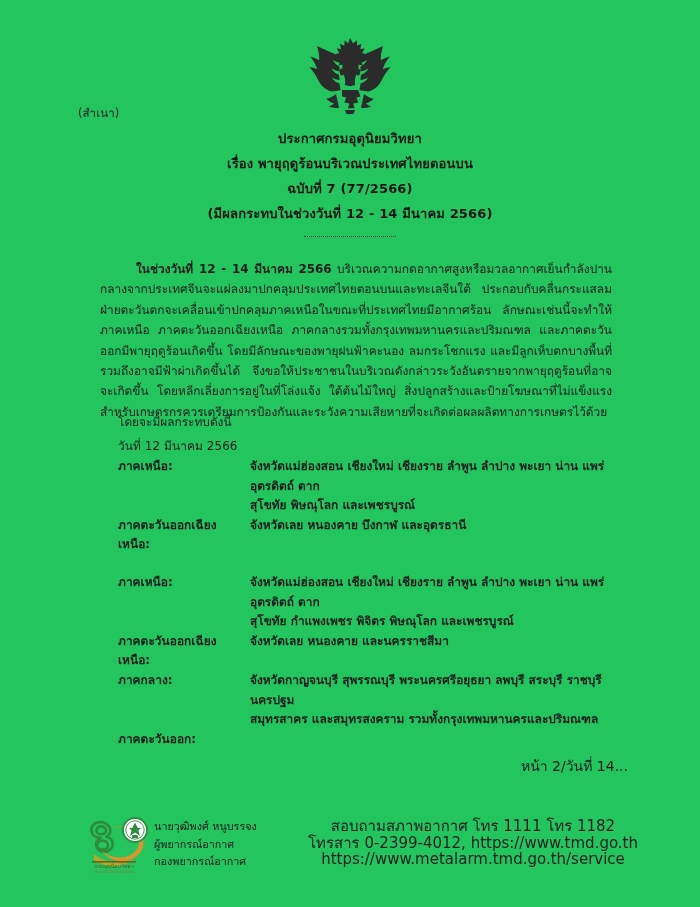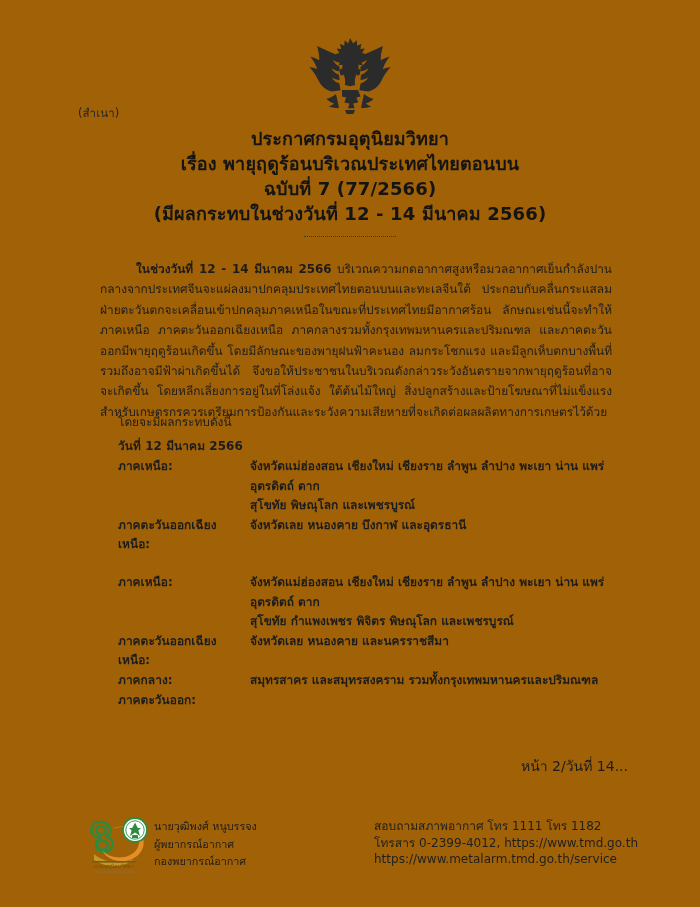--- a/index.html
+++ b/index.html
@@ -13,21 +13,21 @@
     height: 907px;
     position: relative;
     font-family: "DejaVu Sans", "Liberation Sans", sans-serif;
     color: #1b1b1b;
     overflow: hidden;
   }
 
   .page {
     position: absolute;
     inset: 0;
-    background: #a16207;
+    background: #22c55e;
   }
 
   
   .emblem-wrap {
     position: absolute;
     top: 32px;
     left: 0;
     right: 0;
     display: flex;
     justify-content: center;
@@ -50,21 +50,21 @@
 
   
   .title-block {
     position: absolute;
     left: 0;
     right: 0;
     top: 126px;
     text-align: center;
   }
   .title-line {
-    font-size: 18px;
+    font-size: 13px;
     font-weight: bold;
     line-height: 25px;
     color: #141414;
     letter-spacing: .15px;
   }
   .divider {
     margin: 10px auto 0;
     width: 92px;
     border-top: 1.4px dotted #3a3a3a;
     height: 0;
@@ -103,21 +103,21 @@
   .effects-intro {
     line-height: 21px;
   }
   .day-group {
     margin-top: 2px;
   }
   .day-group.spaced {
     margin-top: 18px;
   }
   .day-heading {
-    font-weight: bold;
+    font-weight: normal;
     line-height: 22px;
     letter-spacing: .1px;
   }
   .region-row {
     display: flex;
     align-items: flex-start;
     line-height: 19.6px;
   }
   .region-label {
     flex: 0 0 132px;
@@ -169,22 +169,22 @@
   .signer {
     font-size: 10.8px;
     line-height: 17.5px;
     color: #1c1c1c;
     padding-top: 4px;
   }
   .footer-right {
     position: absolute;
     right: 62px;
     top: 6px;
-    text-align: left;
-    font-size: 12px;
+    text-align: center;
+    font-size: 15px;
     line-height: 16.5px;
     color: #1f1f1f;
   }
   .footer-right div { white-space: nowrap; }
 </style>
 </head>
 <body>
 
 <div class="page">
 
@@ -261,20 +261,21 @@
       <div class="region-row">
         <div class="region-label">ภาคตะวันออกเฉียงเหนือ:</div>
         <div class="region-values">
           <span class="vline">จังหวัดเลย หนองคาย และนครราชสีมา</span>
         </div>
       </div>
 
       <div class="region-row">
         <div class="region-label">ภาคกลาง:</div>
         <div class="region-values">
+          <span class="vline">จังหวัดกาญจนบุรี สุพรรณบุรี พระนครศรีอยุธยา ลพบุรี สระบุรี ราชบุรี นครปฐม</span>
           <span class="vline">สมุทรสาคร และสมุทรสงคราม รวมทั้งกรุงเทพมหานครและปริมณฑล</span>
         </div>
       </div>
 
       <div class="region-row">
         <div class="region-label">ภาคตะวันออก:</div>
       </div>
     </div>
   </div>
 

